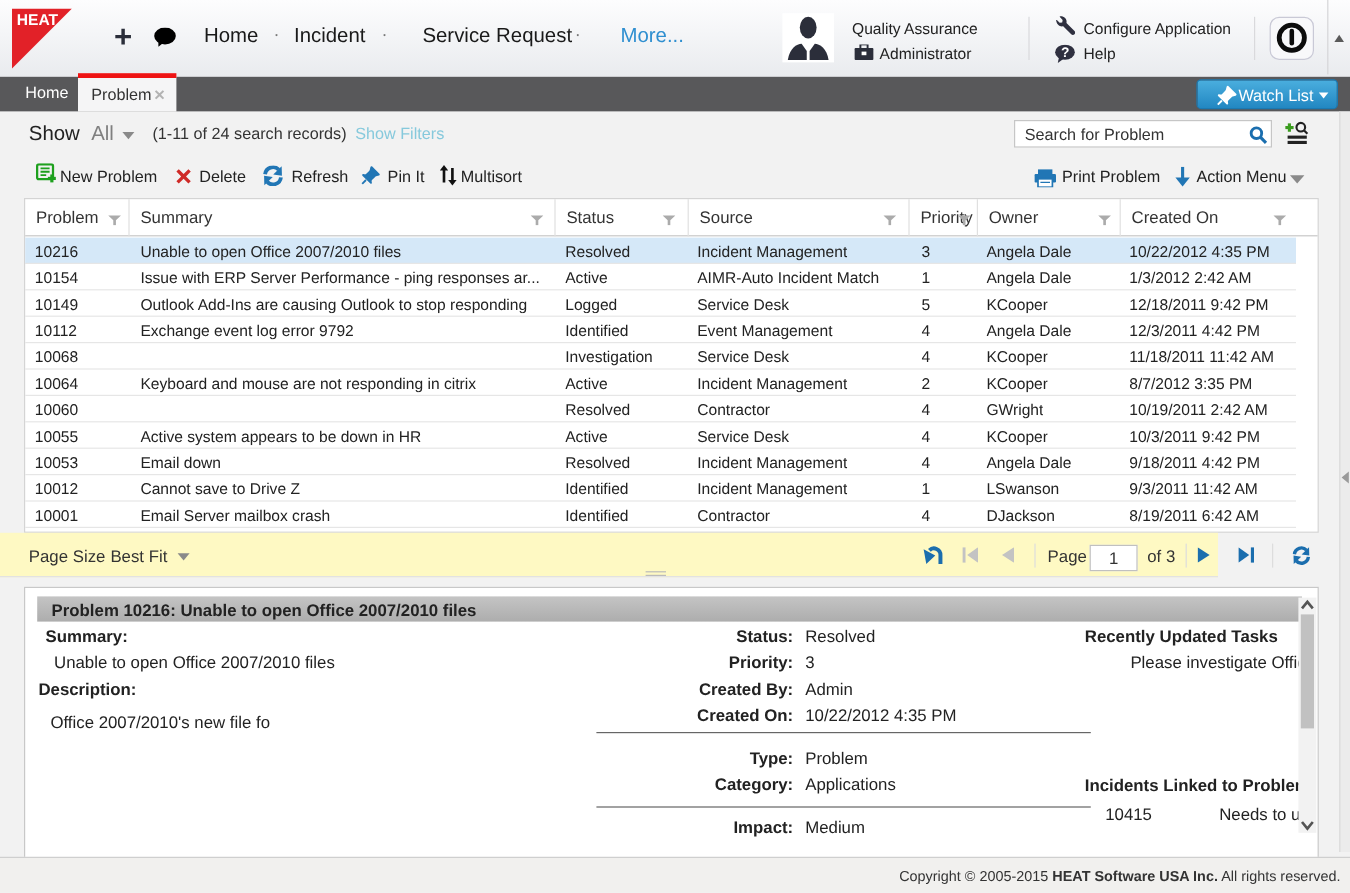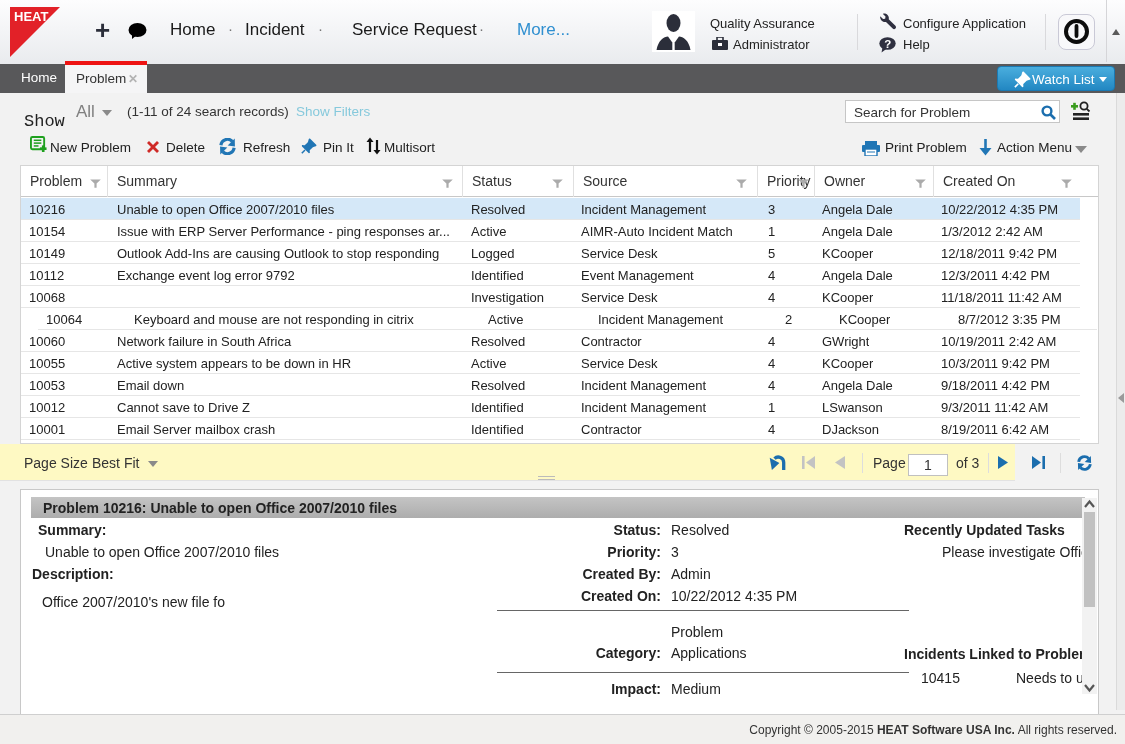--- a/index.html
+++ b/index.html
@@ -29,21 +29,21 @@
 #probtab .red { position:absolute; top:0; left:0; width:82px; height:4px; background:#ee1313; }
 #probtab .t { position:absolute; left:11px; top:10px; font-size:13.5px; color:#333; }
 #probtab .x { position:absolute; left:63px; top:11px; font-size:12px; color:#b3b3b3; font-weight:bold; }
 #watchbtn { position:absolute; right:10px; top:2px; width:118px; height:25px; border-radius:4px;
   background:linear-gradient(#4aaede, #2287c2); border:1px solid #1b79b2; color:#fff; font-size:14px; }
 #watchbtn .lbl { position:absolute; left:34px; top:4.5px; font-size:13.5px; white-space:nowrap; }
 #watchbtn .car { position:absolute; right:7px; top:10px; width:0; height:0; border-left:4px solid transparent; border-right:4px solid transparent; border-top:5px solid #fff; }
 
 
 #showrow { position:absolute; top:93px; left:0; width:1125px; height:37px; background:#f2f2f2; }
-#showrow .show { position:absolute; left:24px; top:19px; font-size:17px; color:#222;font-family:Liberation Mono, monospace; }
+#showrow .show { position:absolute; left:24px; top:9px; font-size:17px; color:#222; }
 #showrow .all { position:absolute; left:76px; top:9px; font-size:17px; color:#808080; }
 #showrow .alcar { position:absolute; left:102px; top:17px; width:0; height:0; border-left:5px solid transparent; border-right:5px solid transparent; border-top:6px solid #8a8a8a; }
 #showrow .rec { position:absolute; left:127px; top:11px; font-size:13.5px; color:#333; }
 #showrow .filters { position:absolute; left:296px; top:11px; font-size:13.5px; color:#86c9dc; }
 #searchbox { position:absolute; left:845px; top:7px; width:215px; height:23px; background:#fff; border:1px solid #c6c6c6; }
 #searchbox .ph { position:absolute; left:8px; top:4px; font-size:13.5px; color:#333; }
 
 
 #toolbar { position:absolute; top:130px; left:0; width:1125px; height:35px; background:#f2f2f2; }
 .tbtxt { position:absolute; top:10px; font-size:13.5px; color:#222; white-space:nowrap; }
@@ -299,32 +299,31 @@
       <div class="c7">12/3/2011 4:42 PM</div>
     </div>
     <div class="grow" style="top: 120px;">
       <div class="c1">10068</div>
       <div class="c3">Investigation</div>
       <div class="c4">Service Desk</div>
       <div class="c5">4</div>
       <div class="c6">KCooper</div>
       <div class="c7">11/18/2011 11:42 AM</div>
     </div>
-    <div class="grow" style="top: 142px; margin-left: 17px;">
+    <div class="grow" style="top: 142px;">
       <div class="c1">10064</div>
       <div class="c2">Keyboard and mouse are not responding in citrix</div>
       <div class="c3">Active</div>
       <div class="c4">Incident Management</div>
       <div class="c5">2</div>
       <div class="c6">KCooper</div>
       <div class="c7">8/7/2012 3:35 PM</div>
     </div>
     <div class="grow" style="top: 164px;">
       <div class="c1">10060</div>
-      <div class="c2">Network failure in South Africa</div>
       <div class="c3">Resolved</div>
       <div class="c4">Contractor</div>
       <div class="c5">4</div>
       <div class="c6">GWright</div>
       <div class="c7">10/19/2011 2:42 AM</div>
     </div>
     <div class="grow" style="top: 186px;">
       <div class="c1">10055</div>
       <div class="c2">Active system appears to be down in HR</div>
       <div class="c3">Active</div>
@@ -406,20 +405,21 @@
       <span>Problem 10216: Unable to open Office 2007/2010 files</span>
     </div>
 <div class="dlbl" style="left: 0px; width: 640px; text-align: right; top: 32px;">Status:</div>
     <div class="dval" style="left: 650px; top: 32px;">Resolved</div>
     <div class="dlbl" style="left: 0px; width: 640px; text-align: right; top: 54px;">Priority:</div>
     <div class="dval" style="left: 650px; top: 54px;">3</div>
     <div class="dlbl" style="left: 0px; width: 640px; text-align: right; top: 76px;">Created By:</div>
     <div class="dval" style="left: 650px; top: 76px;">Admin</div>
     <div class="dlbl" style="left: 0px; width: 640px; text-align: right; top: 98px;">Created On:</div>
     <div class="dval" style="left: 650px; top: 98px;">10/22/2012 4:35 PM</div>
+    <div class="dlbl" style="left: 0px; width: 640px; text-align: right; top: 134px;">Type:</div>
     <div class="dval" style="left: 650px; top: 134px;">Problem</div>
     <div class="dlbl" style="left: 0px; width: 640px; text-align: right; top: 155px;">Category:</div>
     <div class="dval" style="left: 650px; top: 155px;">Applications</div>
     <div class="dlbl" style="left: 0px; width: 640px; text-align: right; top: 191px;">Impact:</div>
     <div class="dval" style="left: 650px; top: 191px;">Medium</div>
     <div class="dline" style="top: 120px;"></div>
     <div class="dline" style="top: 182px;"></div>
     <div class="dlbl" style="left: 883px; top: 32px;">Recently Updated Tasks</div>
     <div class="dval" style="left: 921px; top: 54px;">Please investigate Office</div>
     <div class="dlbl" style="left: 883px; top: 156px;">Incidents Linked to Problem</div>

